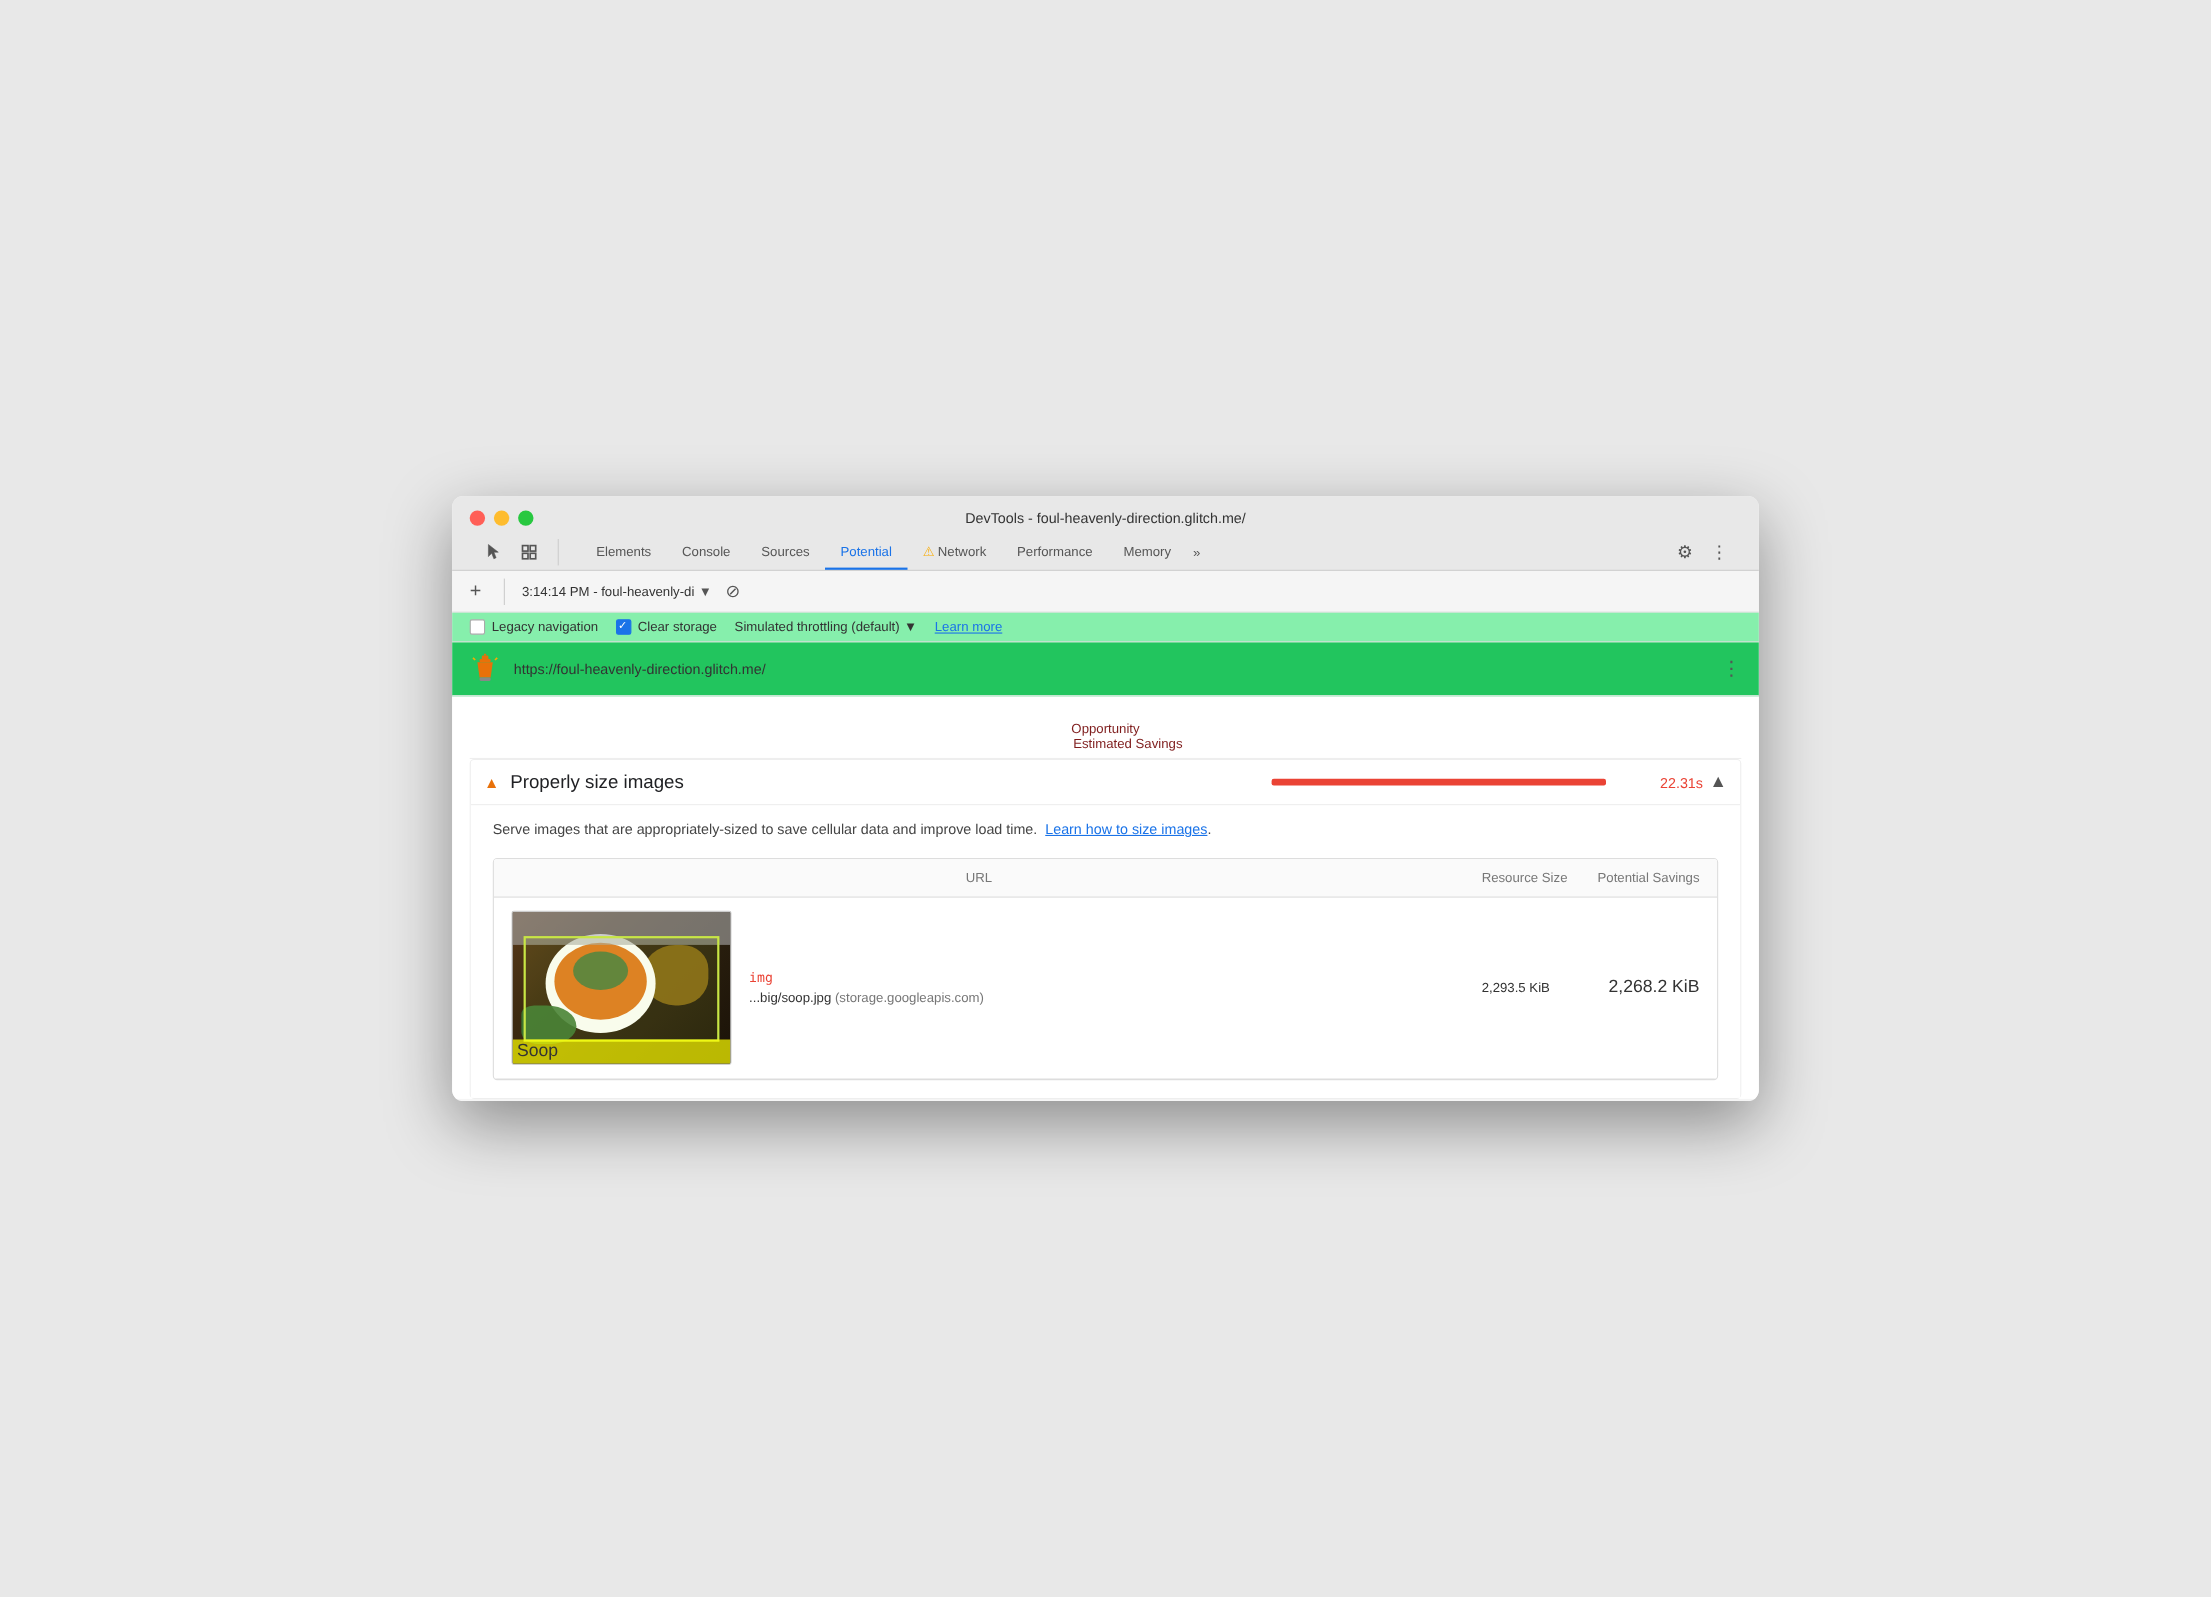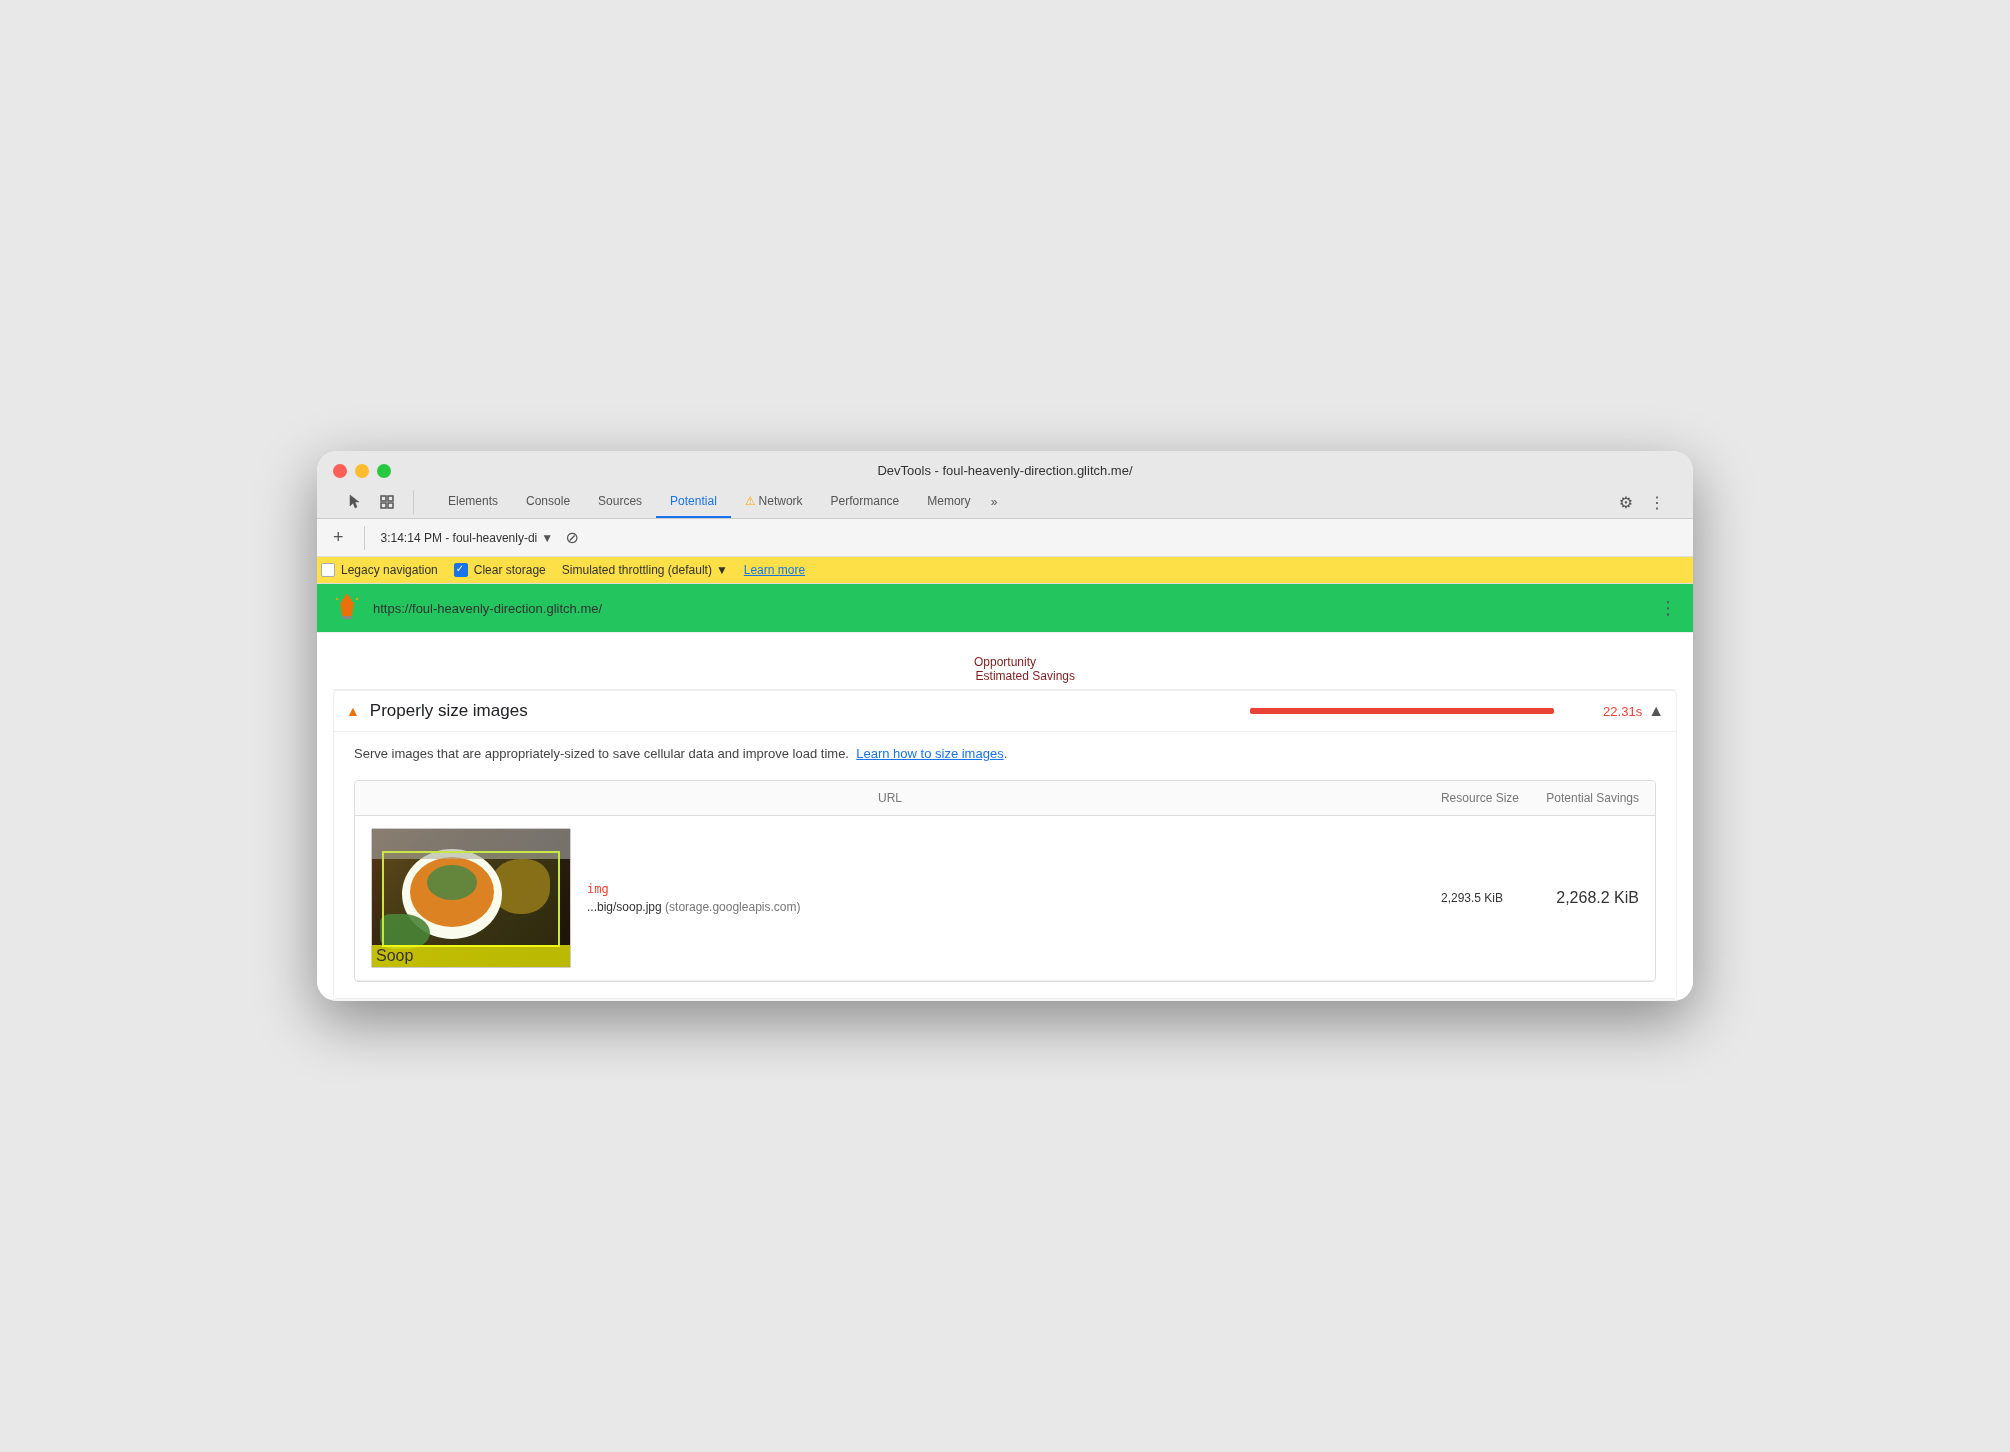--- a/index.html
+++ b/index.html
@@ -8,23 +8,23 @@
       background: #e8e8e8;
       font-family: -apple-system, BlinkMacSystemFont, 'Segoe UI', sans-serif;
       display: flex;
       align-items: center;
       justify-content: center;
       min-height: 100vh;
       padding: 40px;
     }
 
     .window {
-      width: 1376px;
+      width: 1188px;
       background: #f5f5f5;
-      border-radius: 20px;
+      border-radius: 10px;
       box-shadow: 0 20px 60px rgba(0,0,0,0.4);
       overflow: hidden;
     }
 
     
     .title-bar {
       background: #e8e8e8;
       padding: 12px 16px 0;
       border-bottom: 1px solid #ccc;
     }
@@ -185,23 +185,23 @@
       border-radius: 50%;
       width: 22px;
       height: 22px;
       display: flex;
       align-items: center;
       justify-content: center;
     }
 
     
     .options-bar {
-      background: #fde047;
+      background: #86efac;
       border-bottom: 1px solid #ddd;
-      padding: 6px 4px;
+      padding: 6px 16px;
       display: flex;
       align-items: center;
       gap: 16px;
       font-size: 12px;
       color: #333;
     }
 
     .checkbox-label {
       display: flex;
       align-items: center;

